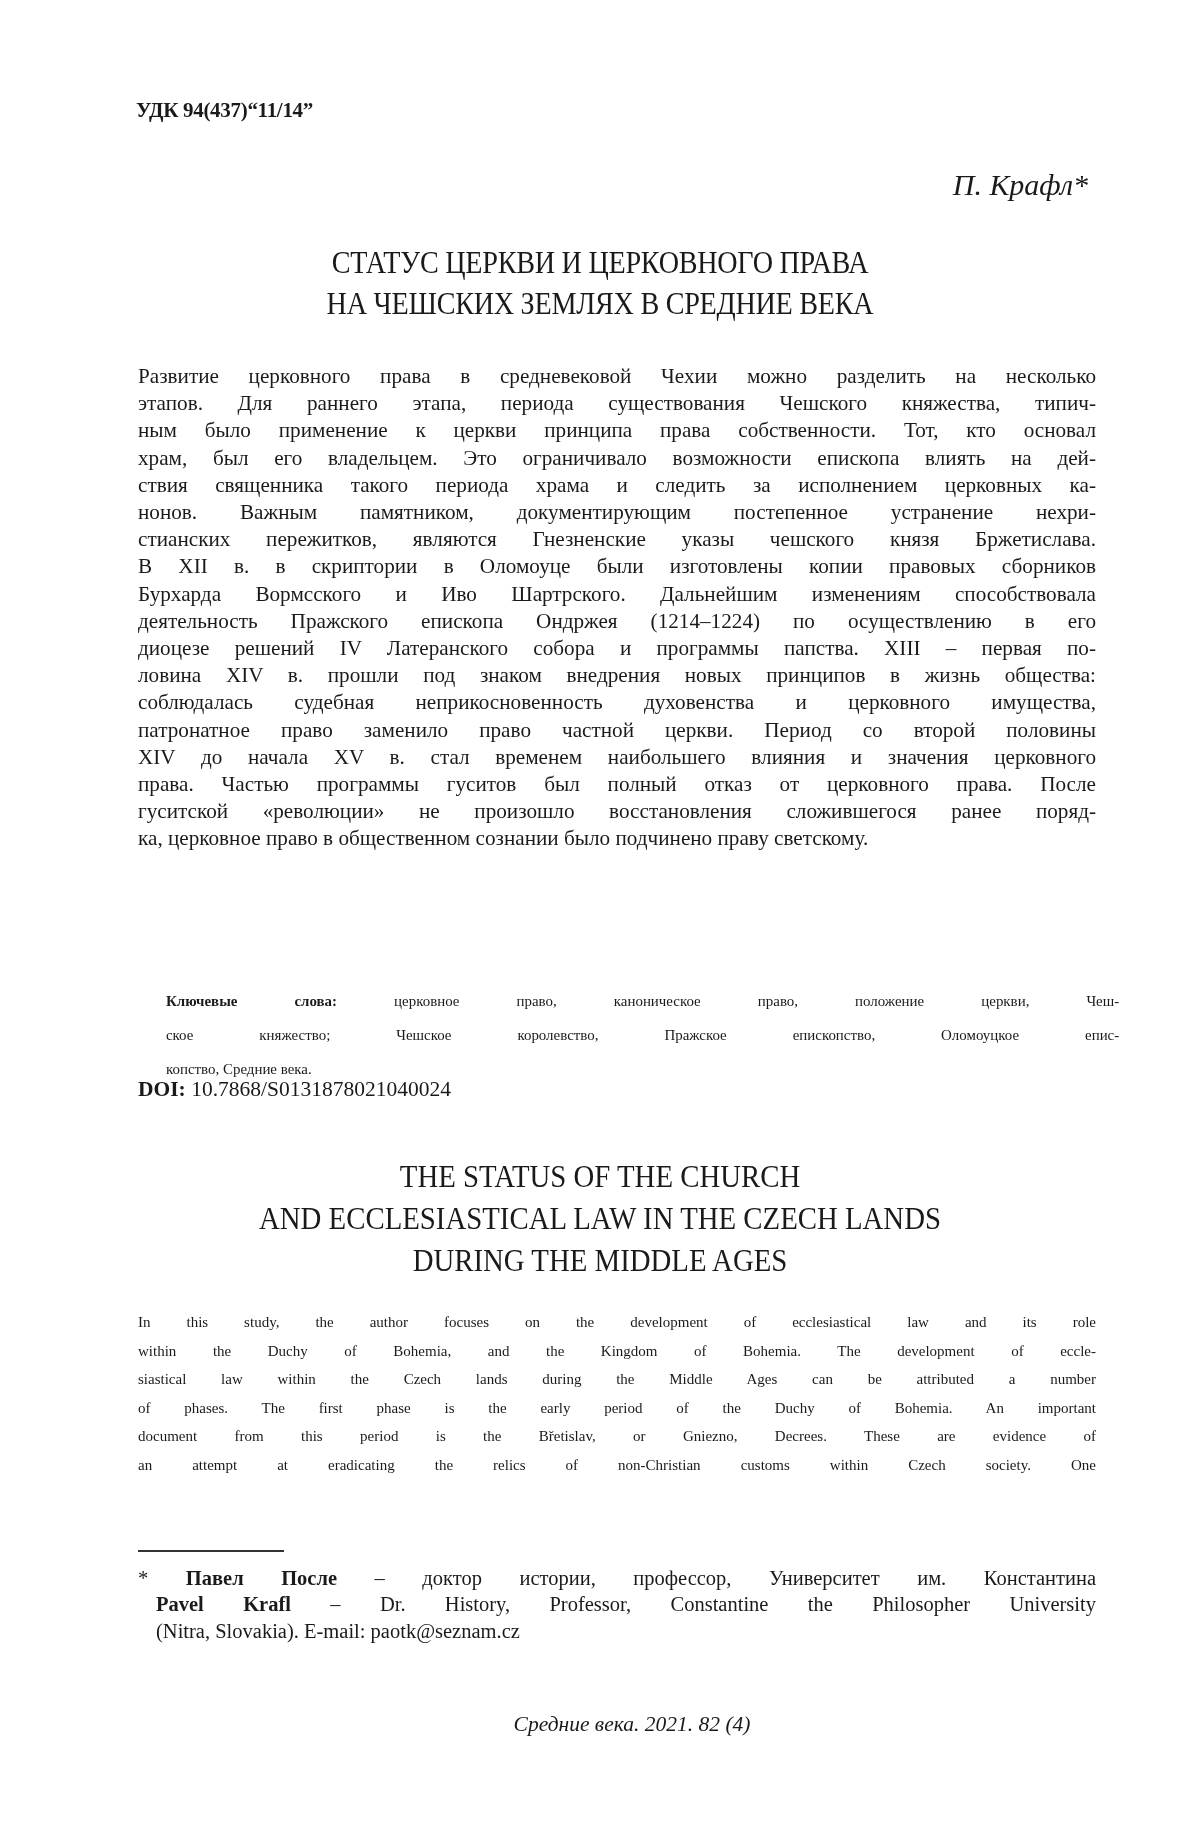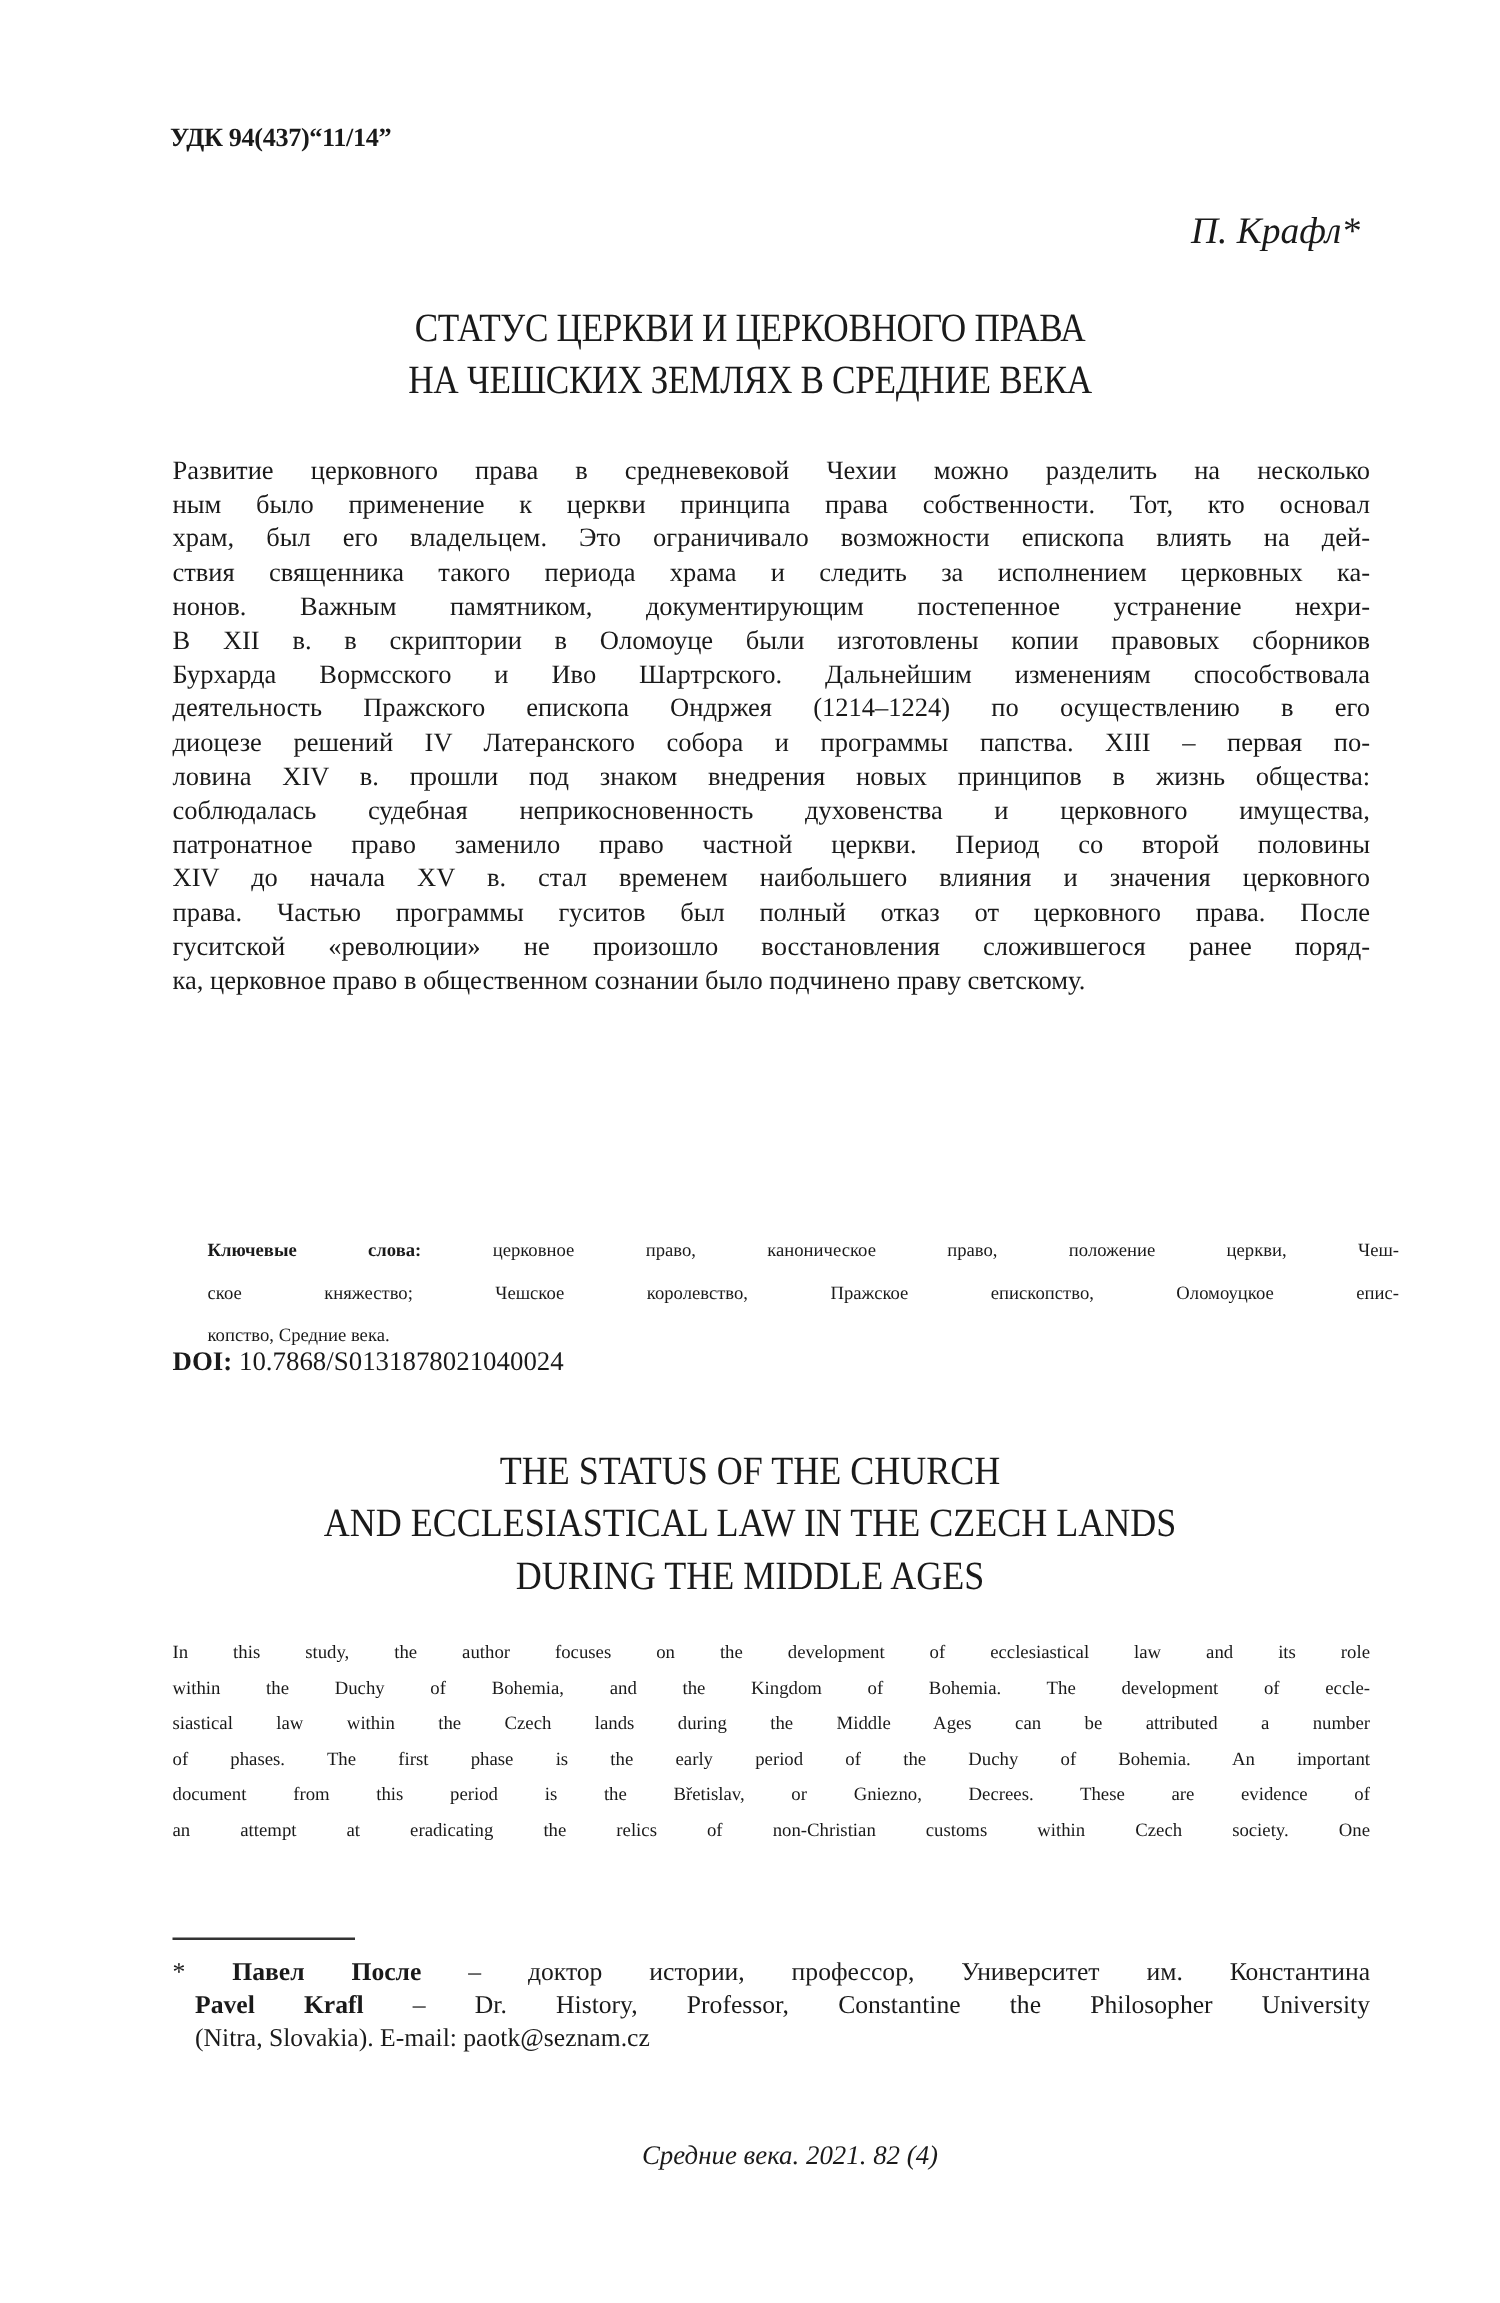--- a/index.html
+++ b/index.html
@@ -34,24 +34,26 @@
 
 <div class="author">П. Крафл*</div>
 
 <div class="ru-title">
   <div>СТАТУС ЦЕРКВИ И ЦЕРКОВНОГО ПРАВА</div>
   <div>НА ЧЕШСКИХ ЗЕМЛЯХ В СРЕДНИЕ ВЕКА</div>
 </div>
 
 <div class="ru-abstract">
   <span class="ln">Развитие церковного права в средневековой Чехии можно разделить на несколько</span>
+  <span class="ln">этапов. Для раннего этапа, периода существования Чешского княжества, типич-</span>
   <span class="ln">ным было применение к церкви принципа права собственности. Тот, кто основал</span>
   <span class="ln">храм, был его владельцем. Это ограничивало возможности епископа влиять на дей-</span>
   <span class="ln">ствия священника такого периода храма и следить за исполнением церковных ка-</span>
   <span class="ln">нонов. Важным памятником, документирующим постепенное устранение нехри-</span>
+  <span class="ln">стианских пережитков, являются Гнезненские указы чешского князя Бржетислава.</span>
   <span class="ln">В XII в. в скриптории в Оломоуце были изготовлены копии правовых сборников</span>
   <span class="ln">Бурхарда Вормсского и Иво Шартрского. Дальнейшим изменениям способствовала</span>
   <span class="ln">деятельность Пражского епископа Ондржея (1214–1224) по осуществлению в его</span>
   <span class="ln">диоцезе решений IV Латеранского собора и программы папства. XIII – первая по-</span>
   <span class="ln">ловина XIV в. прошли под знаком внедрения новых принципов в жизнь общества:</span>
   <span class="ln">соблюдалась судебная неприкосновенность духовенства и церковного имущества,</span>
   <span class="ln">патронатное право заменило право частной церкви. Период со второй половины</span>
   <span class="ln">XIV до начала XV в. стал временем наибольшего влияния и значения церковного</span>
   <span class="ln">права. Частью программы гуситов был полный отказ от церковного права. После</span>
   <span class="ln">гуситской «революции» не произошло восстановления сложившегося ранее поряд-</span>

